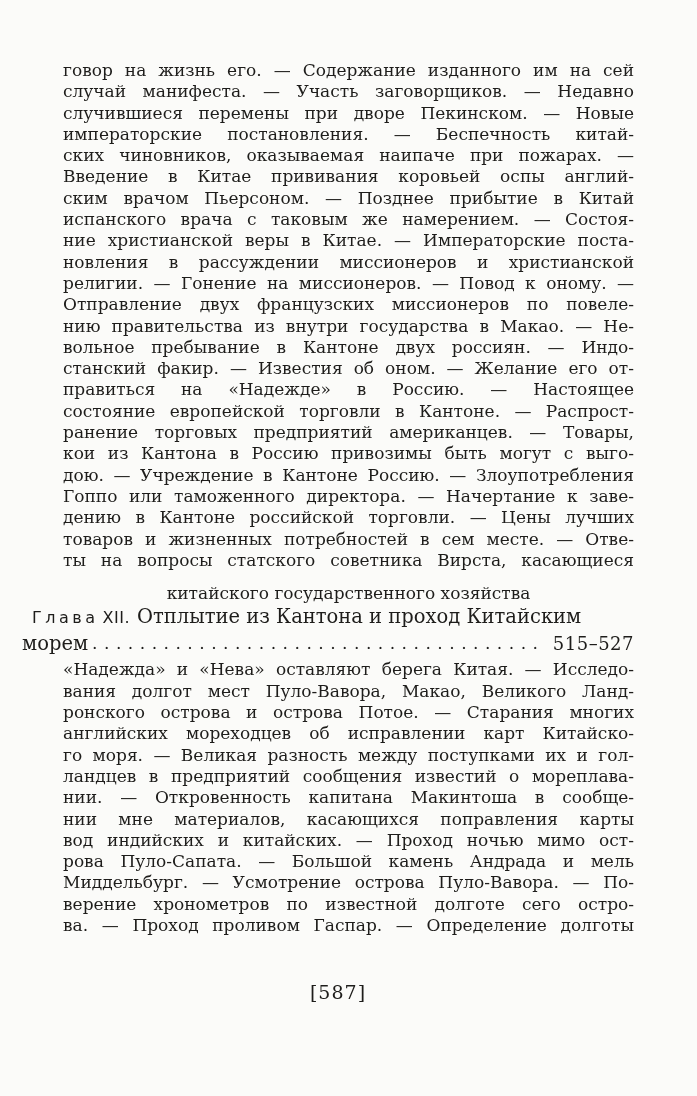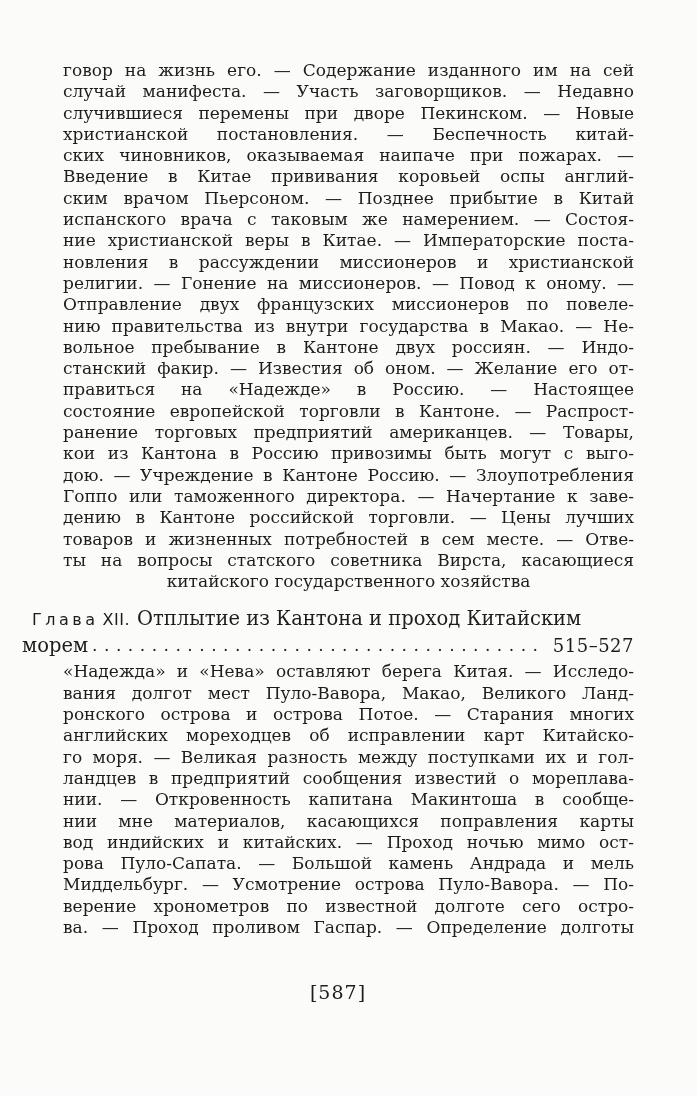--- a/index.html
+++ b/index.html
@@ -28,24 +28,24 @@
     line-height: 21.3px;
   }
   .toc-block .line {
     text-align: justify;
     text-align-last: justify;
     white-space: normal;
   }
   .toc-block.first .line:last-child {
     text-align: left;
     text-align-last: center;
+    margin-top: 12px;
   }
   
   .chapter-entry {
-    margin-top: 14px;
     font-size: 19.5px;
     line-height: 25.5px;
   }
   .entry-line1 {
     padding-left: 10px;
     white-space: nowrap;
   }
   .chapter-label {
     font-family: "DejaVu Sans", "Liberation Sans", sans-serif;
     font-size: 16px;
@@ -97,21 +97,21 @@
 </head>
 <body>
 
 <main class="sheet">
 
   <section class="toc-block first">
 
   <div class="line">говор на жизнь его. — Содержание изданного им на сей</div>
       <div class="line">случай манифеста. — Участь заговорщиков. — Недавно</div>
       <div class="line">случившиеся перемены при дворе Пекинском. — Новые</div>
-      <div class="line">христианской постановления. — Беспечность китай-</div>
+      <div class="line">императорские постановления. — Беспечность китай-</div>
       <div class="line">ских чиновников, оказываемая наипаче при пожарах. —</div>
       <div class="line">Введение в Китае прививания коровьей оспы англий-</div>
       <div class="line">ским врачом Пьерсоном. — Позднее прибытие в Китай</div>
       <div class="line">испанского врача с таковым же намерением. — Состоя-</div>
       <div class="line">ние христианской веры в Китае. — Императорские поста-</div>
       <div class="line">новления в рассуждении миссионеров и христианской</div>
       <div class="line">религии. — Гонение на миссионеров. — Повод к оному. —</div>
       <div class="line">Отправление двух французских миссионеров по повеле-</div>
       <div class="line">нию правительства из внутри государства в Макао. — Не-</div>
       <div class="line">вольное пребывание в Кантоне двух россиян. — Индо-</div>

